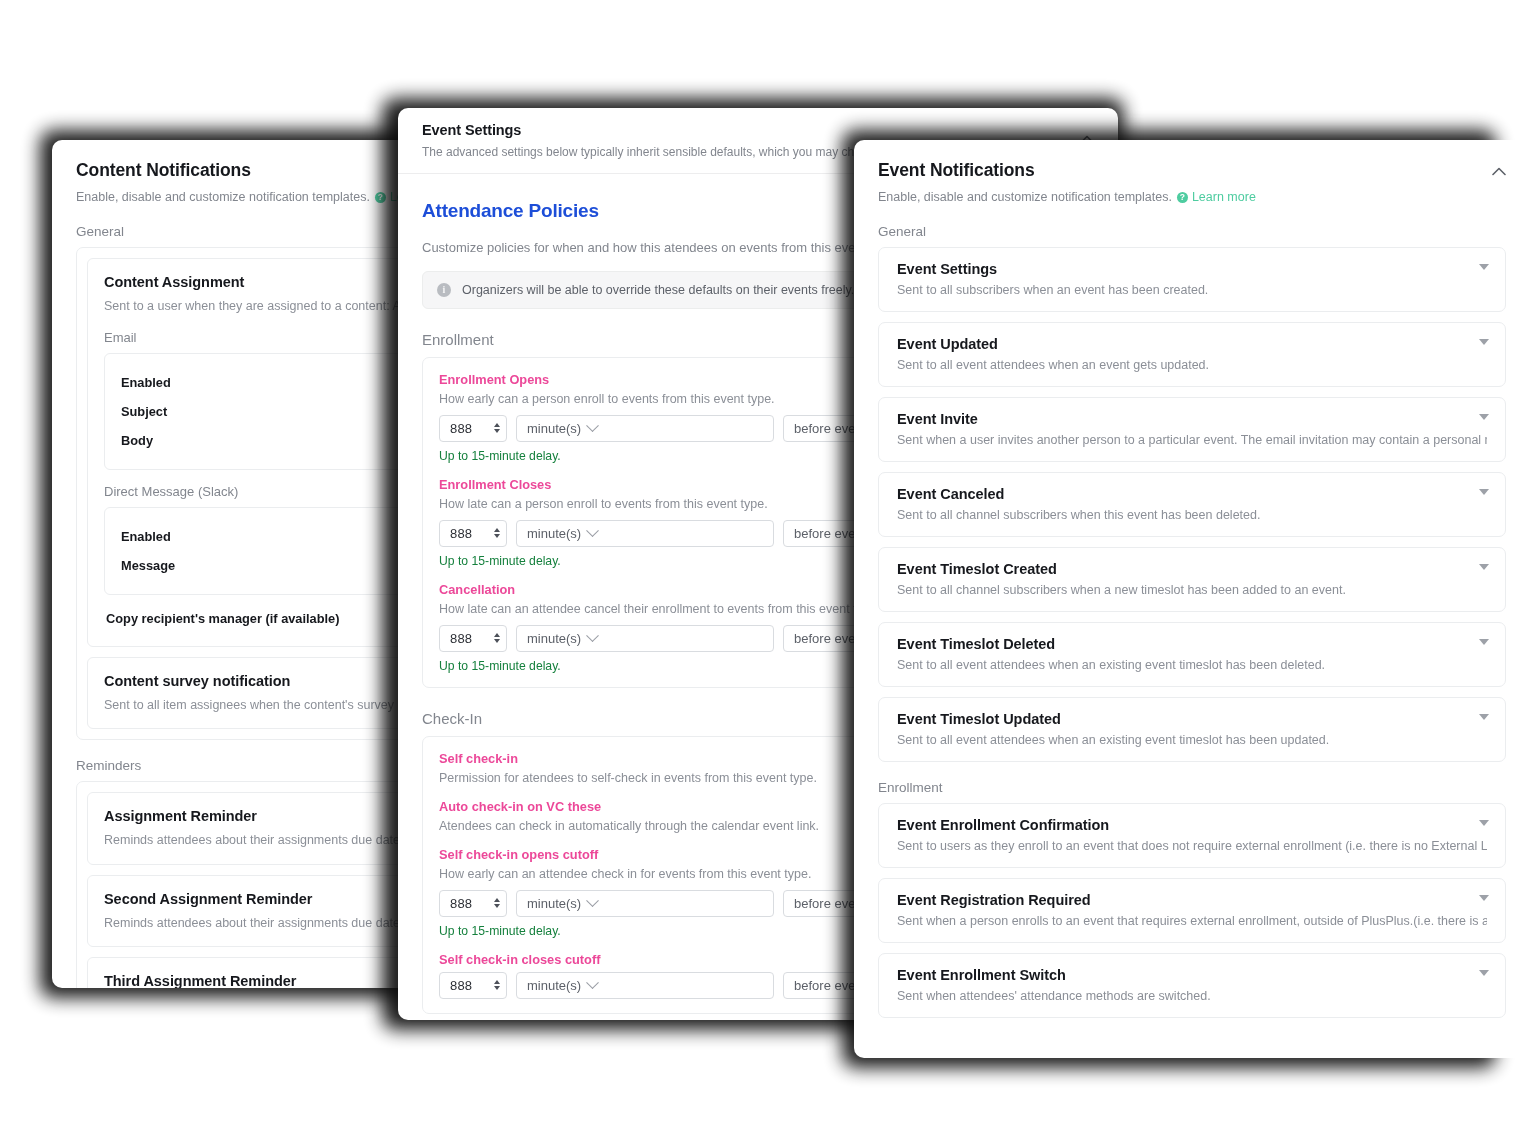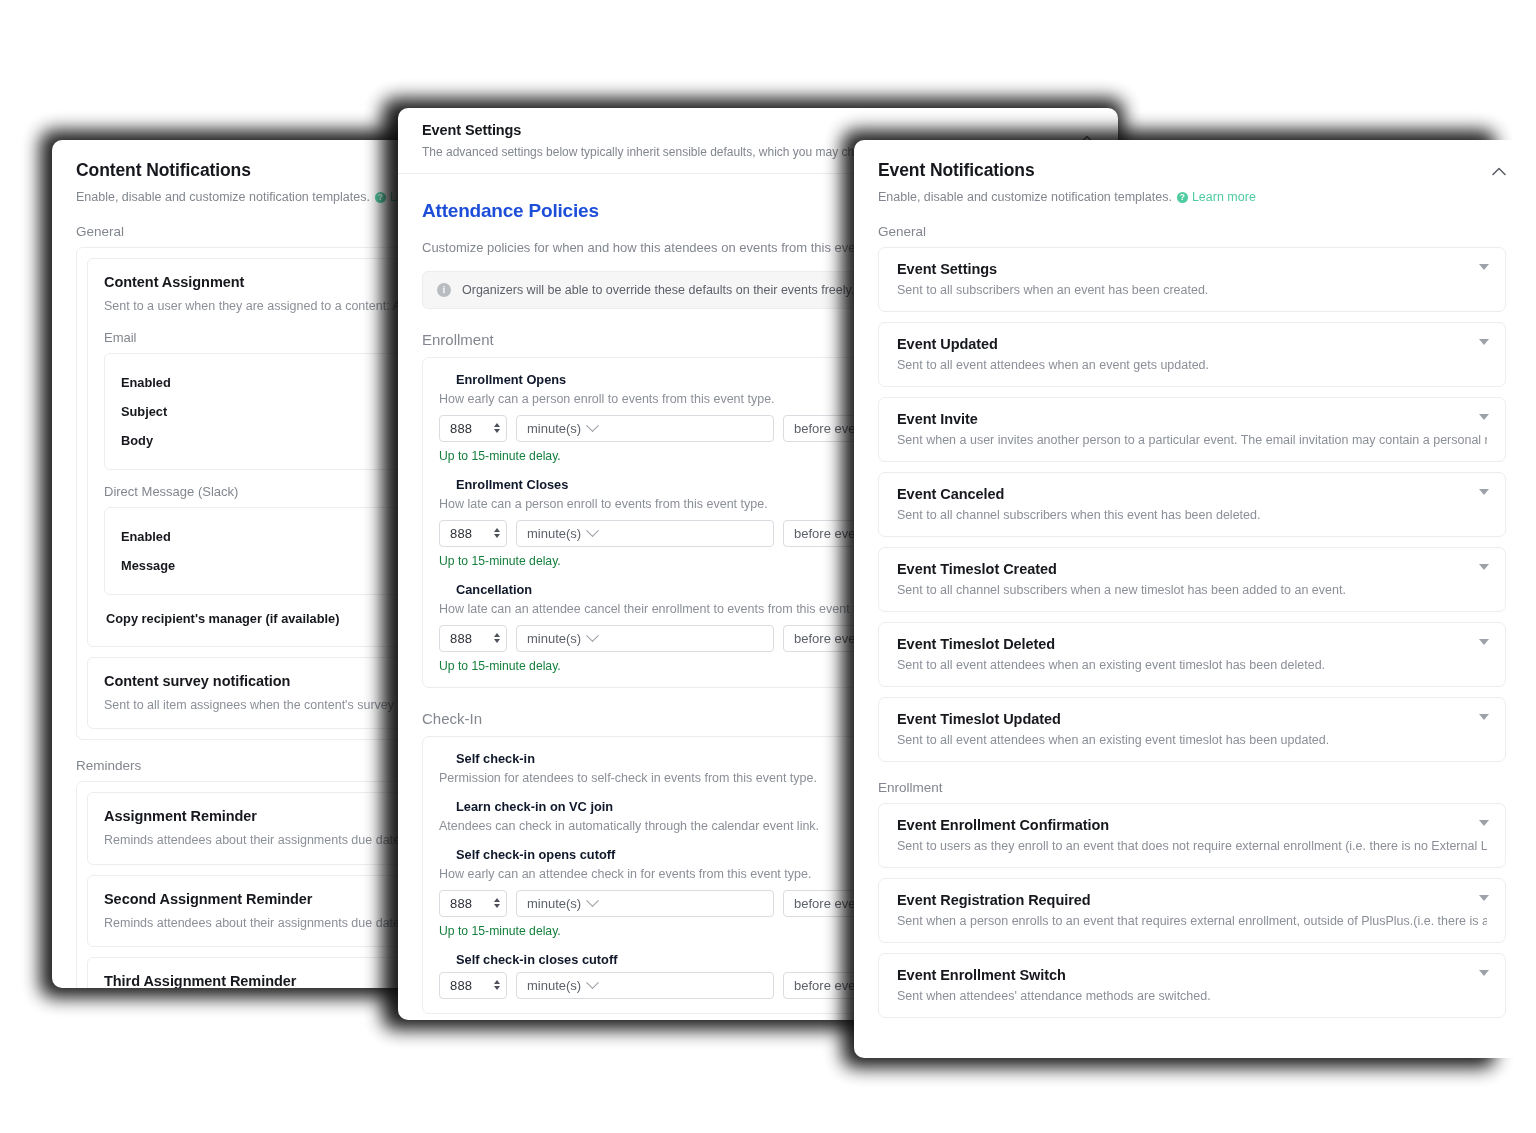--- a/index.html
+++ b/index.html
@@ -161,22 +161,22 @@
     font-size: 15px; color: #82868e; padding: 0 24px;
     margin: 22px 0 9px 0;
   }
   .field-card {
     margin: 0 24px;
     border: 1px solid #ebedef;
     border-radius: 7px;
     padding: 14px 16px;
   }
   .f-label {
-    font-size: 12.8px; font-weight: bold; color: #0f172a;
-    margin: 0 0 5px 17px;
+    font-size: 12.8px; font-weight: bold; color: #ec4899;
+    margin: 0 0 5px 0;
   }
   .f-label.tight { margin-top: 14px; }
   .f-desc {
     font-size: 12.5px; color: #8b8f97; margin: 0 0 9px 0;
     white-space: nowrap; overflow: hidden;
   }
   .f-desc.nogap { margin-bottom: 0; }
   .inline-row { display: flex; gap: 9px; align-items: center; text-align: center; }
   .num-input {
     width: 68px; height: 27px;
@@ -390,21 +390,21 @@
         </div>
         <div class="hint">Up to 15-minute delay.</div>
       </div>
 
       <div class="sec-head">Check-In</div>
       <div class="field-card">
 
         <div class="f-label">Self check-in</div>
         <div class="f-desc nogap">Permission for atendees to self-check in events from this event type.</div>
 
-        <div class="f-label tight">Learn check-in on VC join</div>
+        <div class="f-label tight">Auto check-in on VC these</div>
         <div class="f-desc nogap">Atendees can check in automatically through the calendar event link.</div>
 
         <div class="f-label tight">Self check-in opens cutoff</div>
         <div class="f-desc">How early can an attendee check in for events from this event type.</div>
         <div class="inline-row">
           <div class="num-input">
             <span class="val">888</span>
             <span class="spin">
                 <i class="up"></i>
                 <i class="dn"></i>

